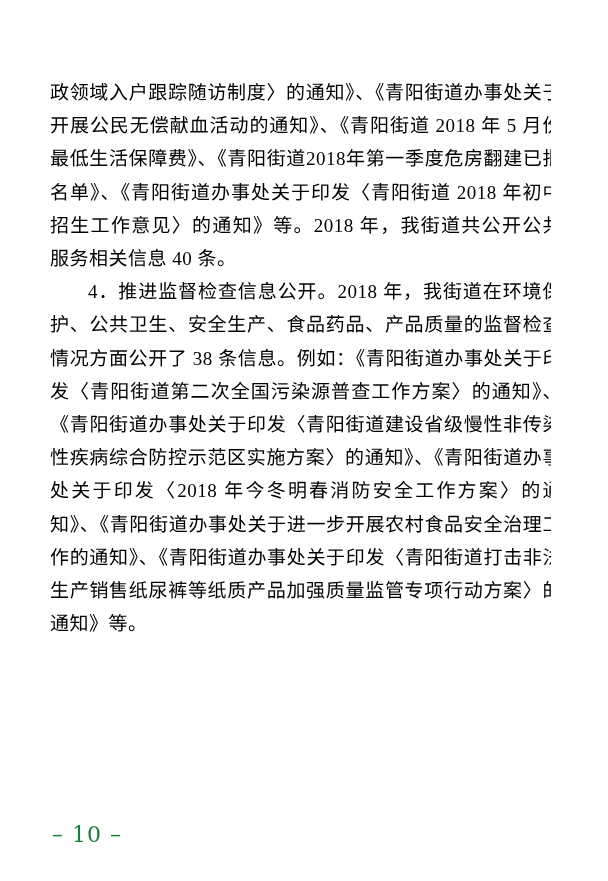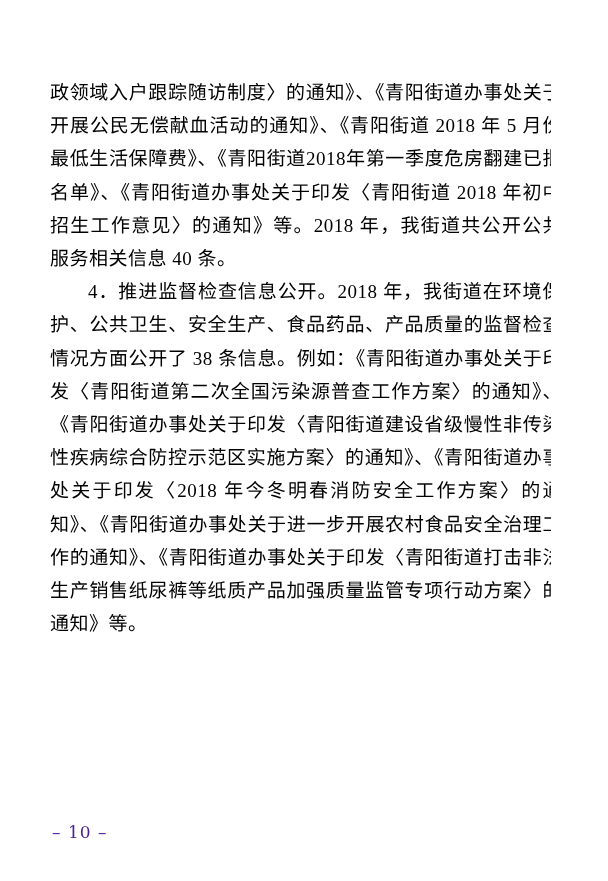--- a/index.html
+++ b/index.html
@@ -32,24 +32,24 @@
     letter-spacing: 0.5px;
     word-break: break-all;
   }
   p.para.indent {
     text-indent: 2em;
   }
   .page-footer {
     position: absolute;
     left: 52px;
     top: 822px;
-    font-size: 17px;
+    font-size: 22px;
     letter-spacing: 1px;
     font-family: "DejaVu Serif", "Liberation Serif", serif;
-    color: #4c1d95;
+    color: #15803d;
   }
 </style>
 </head>
 <body>
 
 <div class="page">
   <div class="body-text">
     <p class="para">政领域入户跟踪随访制度〉的通知》、《青阳街道办事处关于开展公民无偿献血活动的通知》、《青阳街道 2018 年 5 月份最低生活保障费》、《青阳街道2018年第一季度危房翻建已批名单》、《青阳街道办事处关于印发〈青阳街道 2018 年初中招生工作意见〉的通知》等。2018 年，我街道共公开公共服务相关信息 40 条。</p>
     <p class="para indent">4．推进监督检查信息公开。2018 年，我街道在环境保护、公共卫生、安全生产、食品药品、产品质量的监督检查情况方面公开了 38 条信息。例如：《青阳街道办事处关于印发〈青阳街道第二次全国污染源普查工作方案〉的通知》、《青阳街道办事处关于印发〈青阳街道建设省级慢性非传染性疾病综合防控示范区实施方案〉的通知》、《青阳街道办事处关于印发〈2018 年今冬明春消防安全工作方案〉的通知》、《青阳街道办事处关于进一步开展农村食品安全治理工作的通知》、《青阳街道办事处关于印发〈青阳街道打击非法生产销售纸尿裤等纸质产品加强质量监管专项行动方案〉的通知》等。</p>
   </div>

